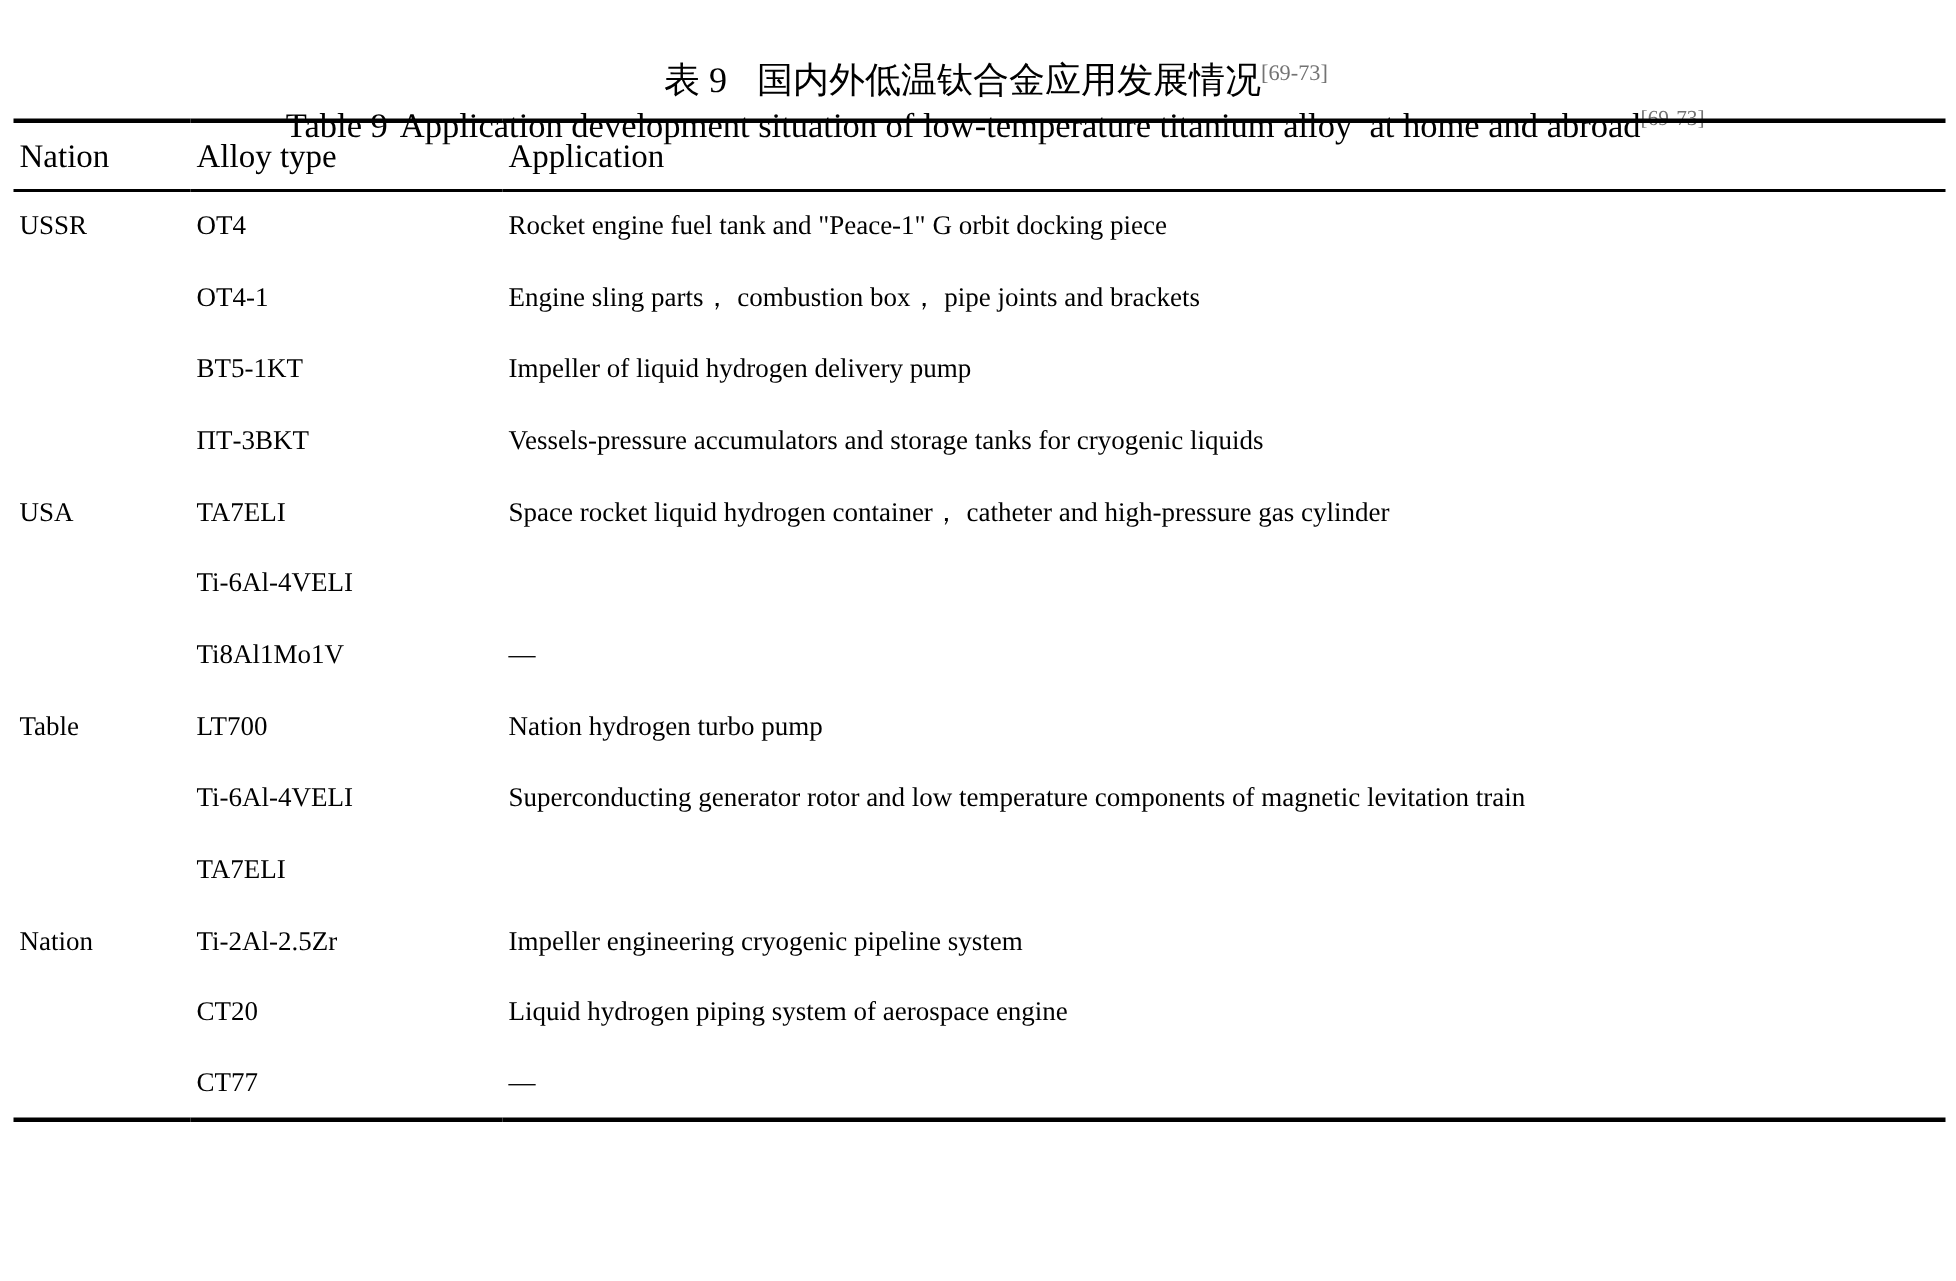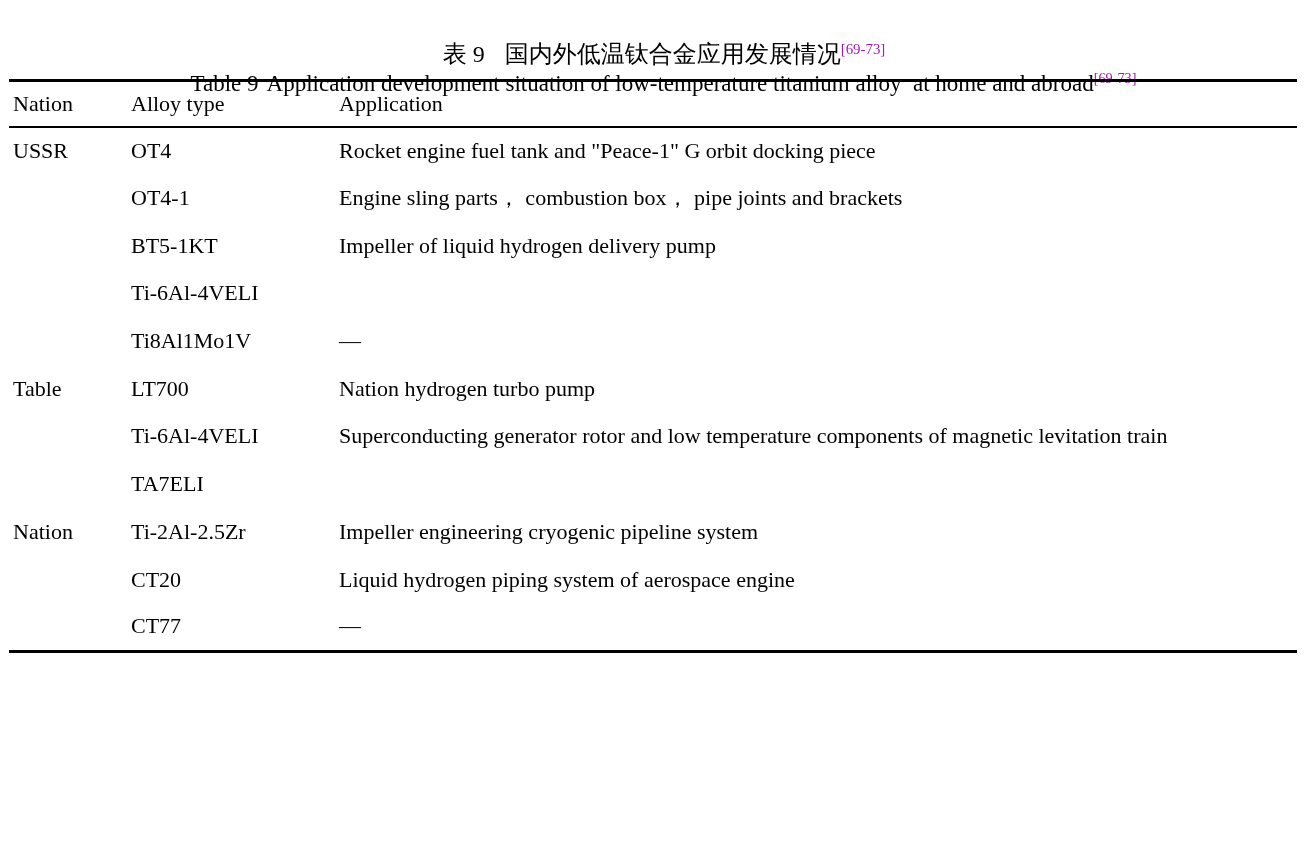--- a/index.html
+++ b/index.html
@@ -29,21 +29,21 @@
     top: 42px;
     left: 0;
     width: 100%;
     text-align: center;
     font-size: 23px;
     line-height: 28px;
     white-space: pre-wrap;
   }
   .title-en .t-label { margin-right: 8px; }
   sup.ref {
-    color: #a21caf;
+    color: #737373;
     font-size: 0.62em;
     position: relative;
     top: -0.55em;
     vertical-align: baseline;
     line-height: 0;
   }
   .table-wrap {
     position: absolute;
     top: 79px;
     left: 9px;
@@ -61,21 +61,21 @@
   table.data-table th {
     font-weight: normal;
     text-align: left;
     font-size: 22px;
     height: 46px;
     vertical-align: middle;
     border-bottom: 2px solid #000;
     padding: 0 0 0 4px;
   }
   table.data-table td {
-    font-size: 22px;
+    font-size: 18px;
     height: 47.7px;
     vertical-align: middle;
     padding: 0 0 0 4px;
     white-space: nowrap;
     overflow: visible;
   }
 </style>
 </head>
 <body>
 
@@ -114,20 +114,30 @@
           <td>OT4-1</td>
           <td>Engine sling parts， combustion box， pipe joints and brackets</td>
         </tr>
         <tr>
           <td></td>
           <td>BT5-1KT</td>
           <td>Impeller of liquid hydrogen delivery pump</td>
         </tr>
         <tr>
           <td></td>
+          <td>ПТ-3BKT</td>
+          <td>Vessels-pressure accumulators and storage tanks for cryogenic liquids</td>
+        </tr>
+        <tr>
+          <td>USA</td>
+          <td>TA7ELI</td>
+          <td>Space rocket liquid hydrogen container， catheter and high-pressure gas cylinder</td>
+        </tr>
+        <tr>
+          <td></td>
           <td>Ti-6Al-4VELI</td>
           <td></td>
         </tr>
         <tr>
           <td></td>
           <td>Ti8Al1Mo1V</td>
           <td>—</td>
         </tr>
         <tr>
           <td>Table</td>

